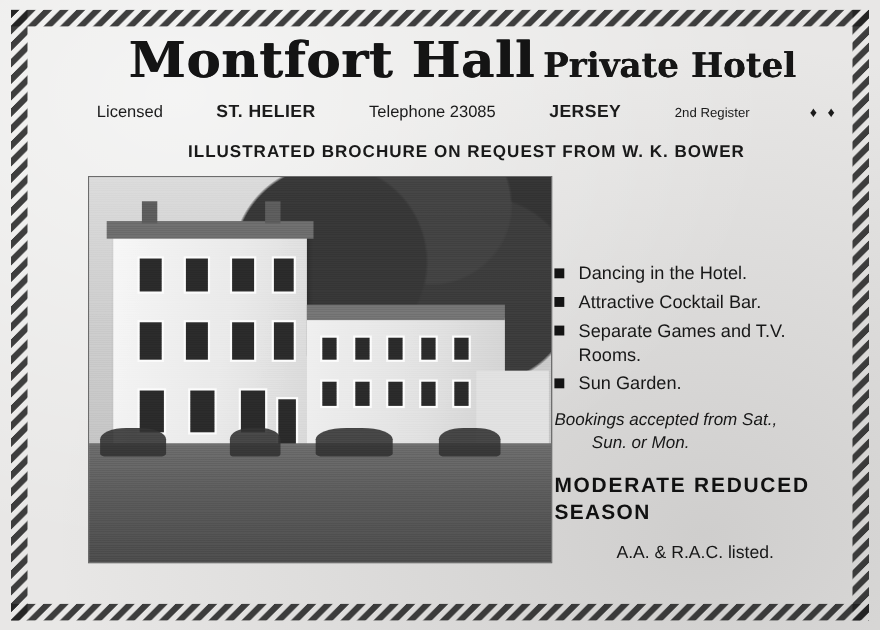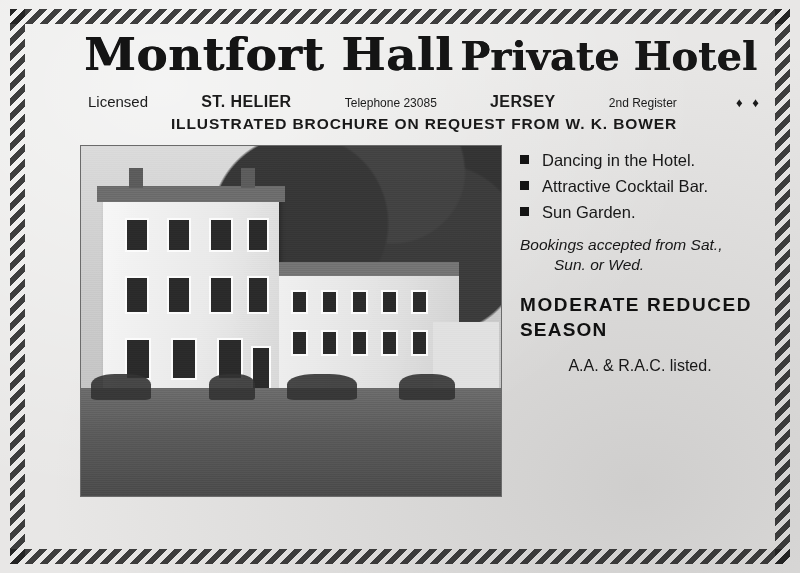--- a/index.html
+++ b/index.html
@@ -77,55 +77,56 @@
     letter-spacing: 0.5px;
     color: #141414;
     line-height: 1;
     
     transform: scaleX(1.04);
     text-shadow: 0.6px 0 0 #141414;
   }
   .title-sub {
     font-family: "DejaVu Serif", serif;
     font-weight: bold;
-    font-size: 40px;
+    font-size: 31px;
     color: #161616;
     line-height: 1;
     text-shadow: 0.4px 0 0 #161616;
   }
 
   
   .info-row {
     display: flex;
     align-items: baseline;
     justify-content: space-between;
     margin-top: 9px;
     padding: 0 6px 0 8px;
     color: #1b1b1b;
   }
   .info-licensed { font-size: 15px; }
   .info-strong { font-size: 16px; font-weight: bold; letter-spacing: .4px; }
-  .info-tel { font-size: 12px; }
+  .info-tel { font-size: 15px; }
   .info-reg { font-size: 12px; }
   .diamonds { letter-spacing: 3px; font-size: 13px; margin-left: 6px; }
 
   .brochure-row {
     text-align: center;
-    margin-top: 4px;
+    margin-top: 19px;
     font-size: 15.5px;
     font-weight: bold;
     letter-spacing: 0.9px;
     color: #191919;
   }
 
   
   .body-row {
     display: flex;
     margin-top: 12px;
-    gap: 18px;
+    gap: 2px;
+    align-items: flex-end;
   }
 
   
   .photo {
     position: relative;
     width: 420px;
     height: 350px;
     background: #8e8d89;
     overflow: hidden;
     border: 1px solid #6d6c68;
@@ -350,27 +351,31 @@
           <li>
             <span class="bullet"></span>
             <span>Dancing in the Hotel.</span>
           </li>
           <li>
             <span class="bullet"></span>
             <span>Attractive Cocktail Bar.</span>
           </li>
           <li>
             <span class="bullet"></span>
+            <span>Separate Games and T.V. Rooms.</span>
+          </li>
+          <li>
+            <span class="bullet"></span>
             <span>Sun Garden.</span>
           </li>
         </ul>
 
         <div class="bookings">
           <span>Bookings accepted from Sat.,</span>
-          <span class="l2">Sun. or Wed.</span>
+          <span class="l2">Sun. or Mon.</span>
         </div>
 
         <div class="terms">
           <span class="t2">MODERATE   REDUCED</span>
           <span class="t4">SEASON</span>
         </div>
 
         <div class="listed">A.A. &amp; R.A.C. listed.</div>
 
       </div>

